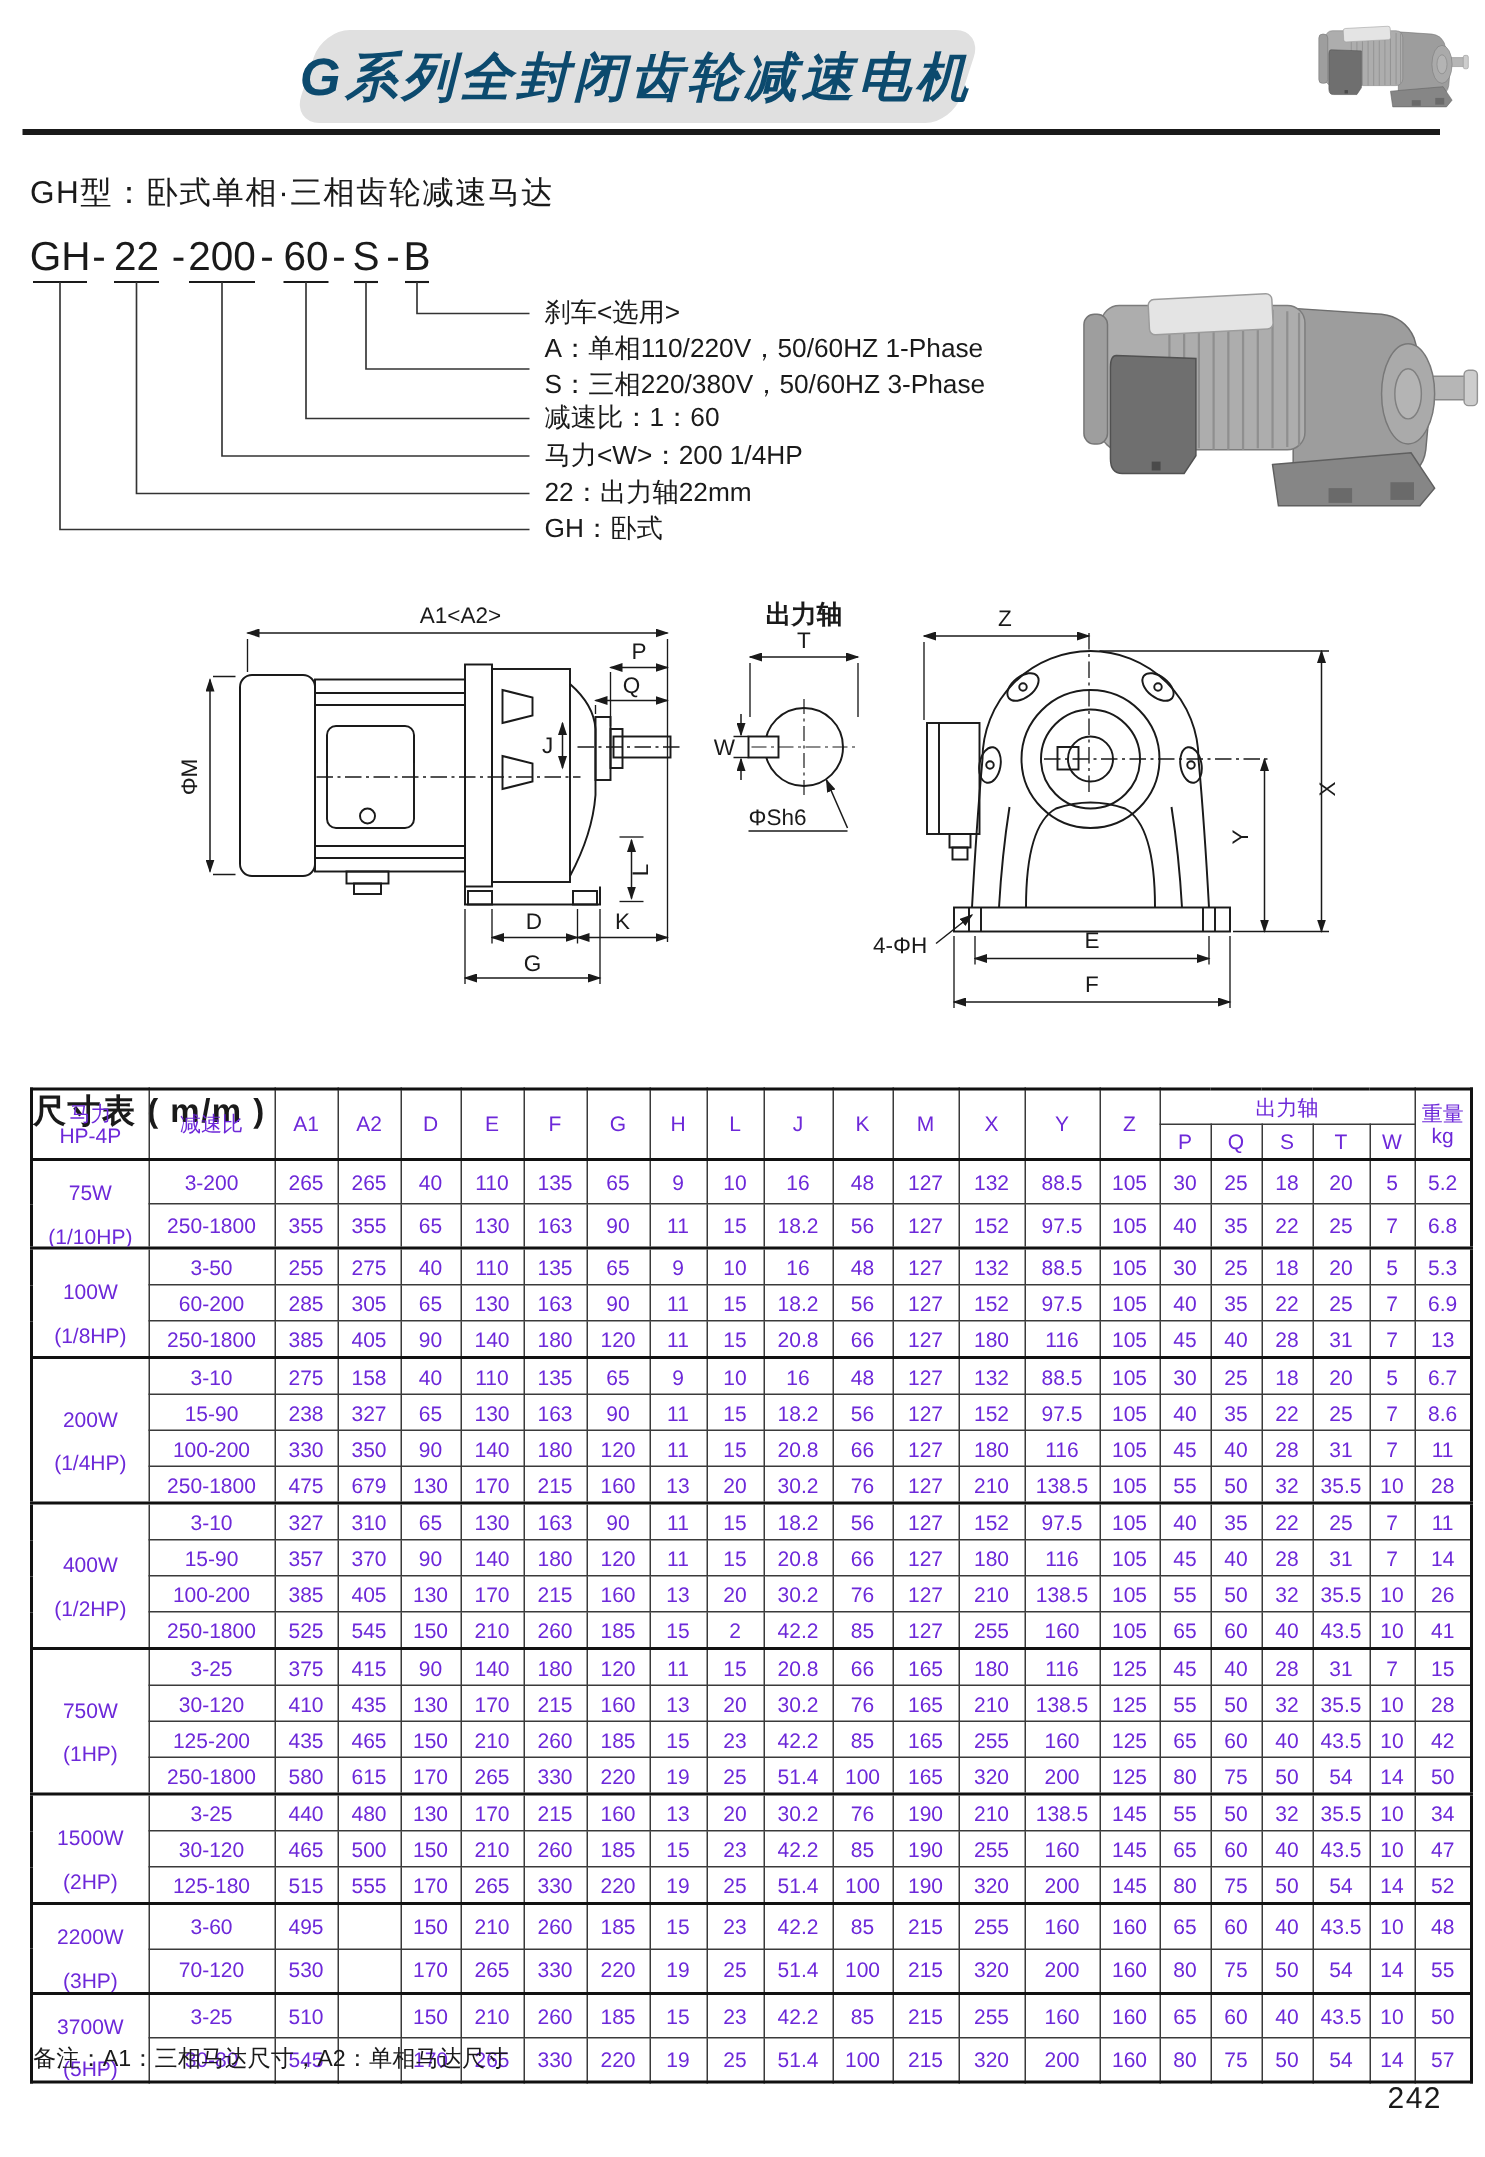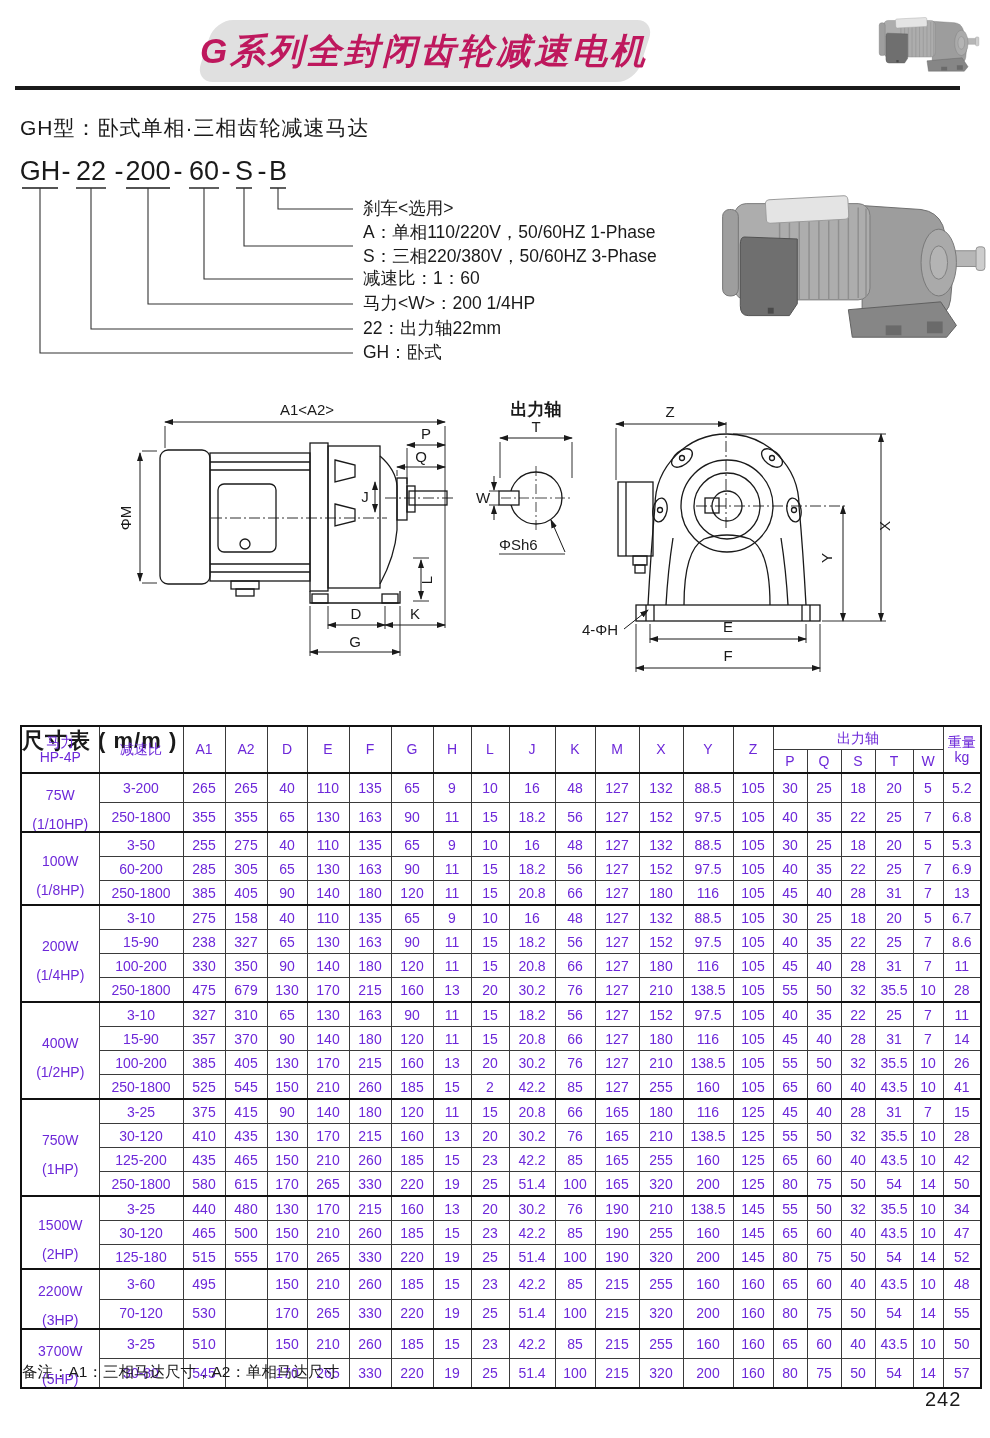--- a/index.html
+++ b/index.html
@@ -4,21 +4,21 @@
 <style>
   html,body{margin:0;padding:0;background:#888;}
   .page{position:relative;width:990px;height:1438px;margin:0 auto;background:#ffffff;
         font-family:"Liberation Sans","DejaVu Sans",sans-serif;color:#1a1a1a;overflow:hidden;}
   .abs{position:absolute;}
 
   
   .banner-bg{position:absolute;left:205px;top:20px;width:440px;height:62px;background:#e0e0e0;
              border-radius:18px;transform:skewX(-18deg);}
   .banner-text{position:absolute;left:198px;top:28px;width:452px;text-align:center;
-               font-size:35px;font-weight:bold;font-style:italic;letter-spacing:3px;color:#be185d;}
+               font-size:35px;font-weight:bold;font-style:italic;letter-spacing:3px;color:#0c4a6e;}
   .header-rule{position:absolute;left:15px;top:86px;width:945px;height:4px;background:#1a1a1a;}
 
   .subtitle{position:absolute;left:20px;top:114px;font-size:21px;font-weight:500;letter-spacing:1px;}
 
   .table-title{position:absolute;left:22px;top:726px;font-size:22px;font-weight:bold;letter-spacing:1px;}
 
   
   table.dim-table{position:absolute;left:20px;top:725px;width:955px;border-collapse:collapse;
                   table-layout:fixed;font-size:14px;text-align:center;color:#6d28d9;
                   border:2px solid #111;}

